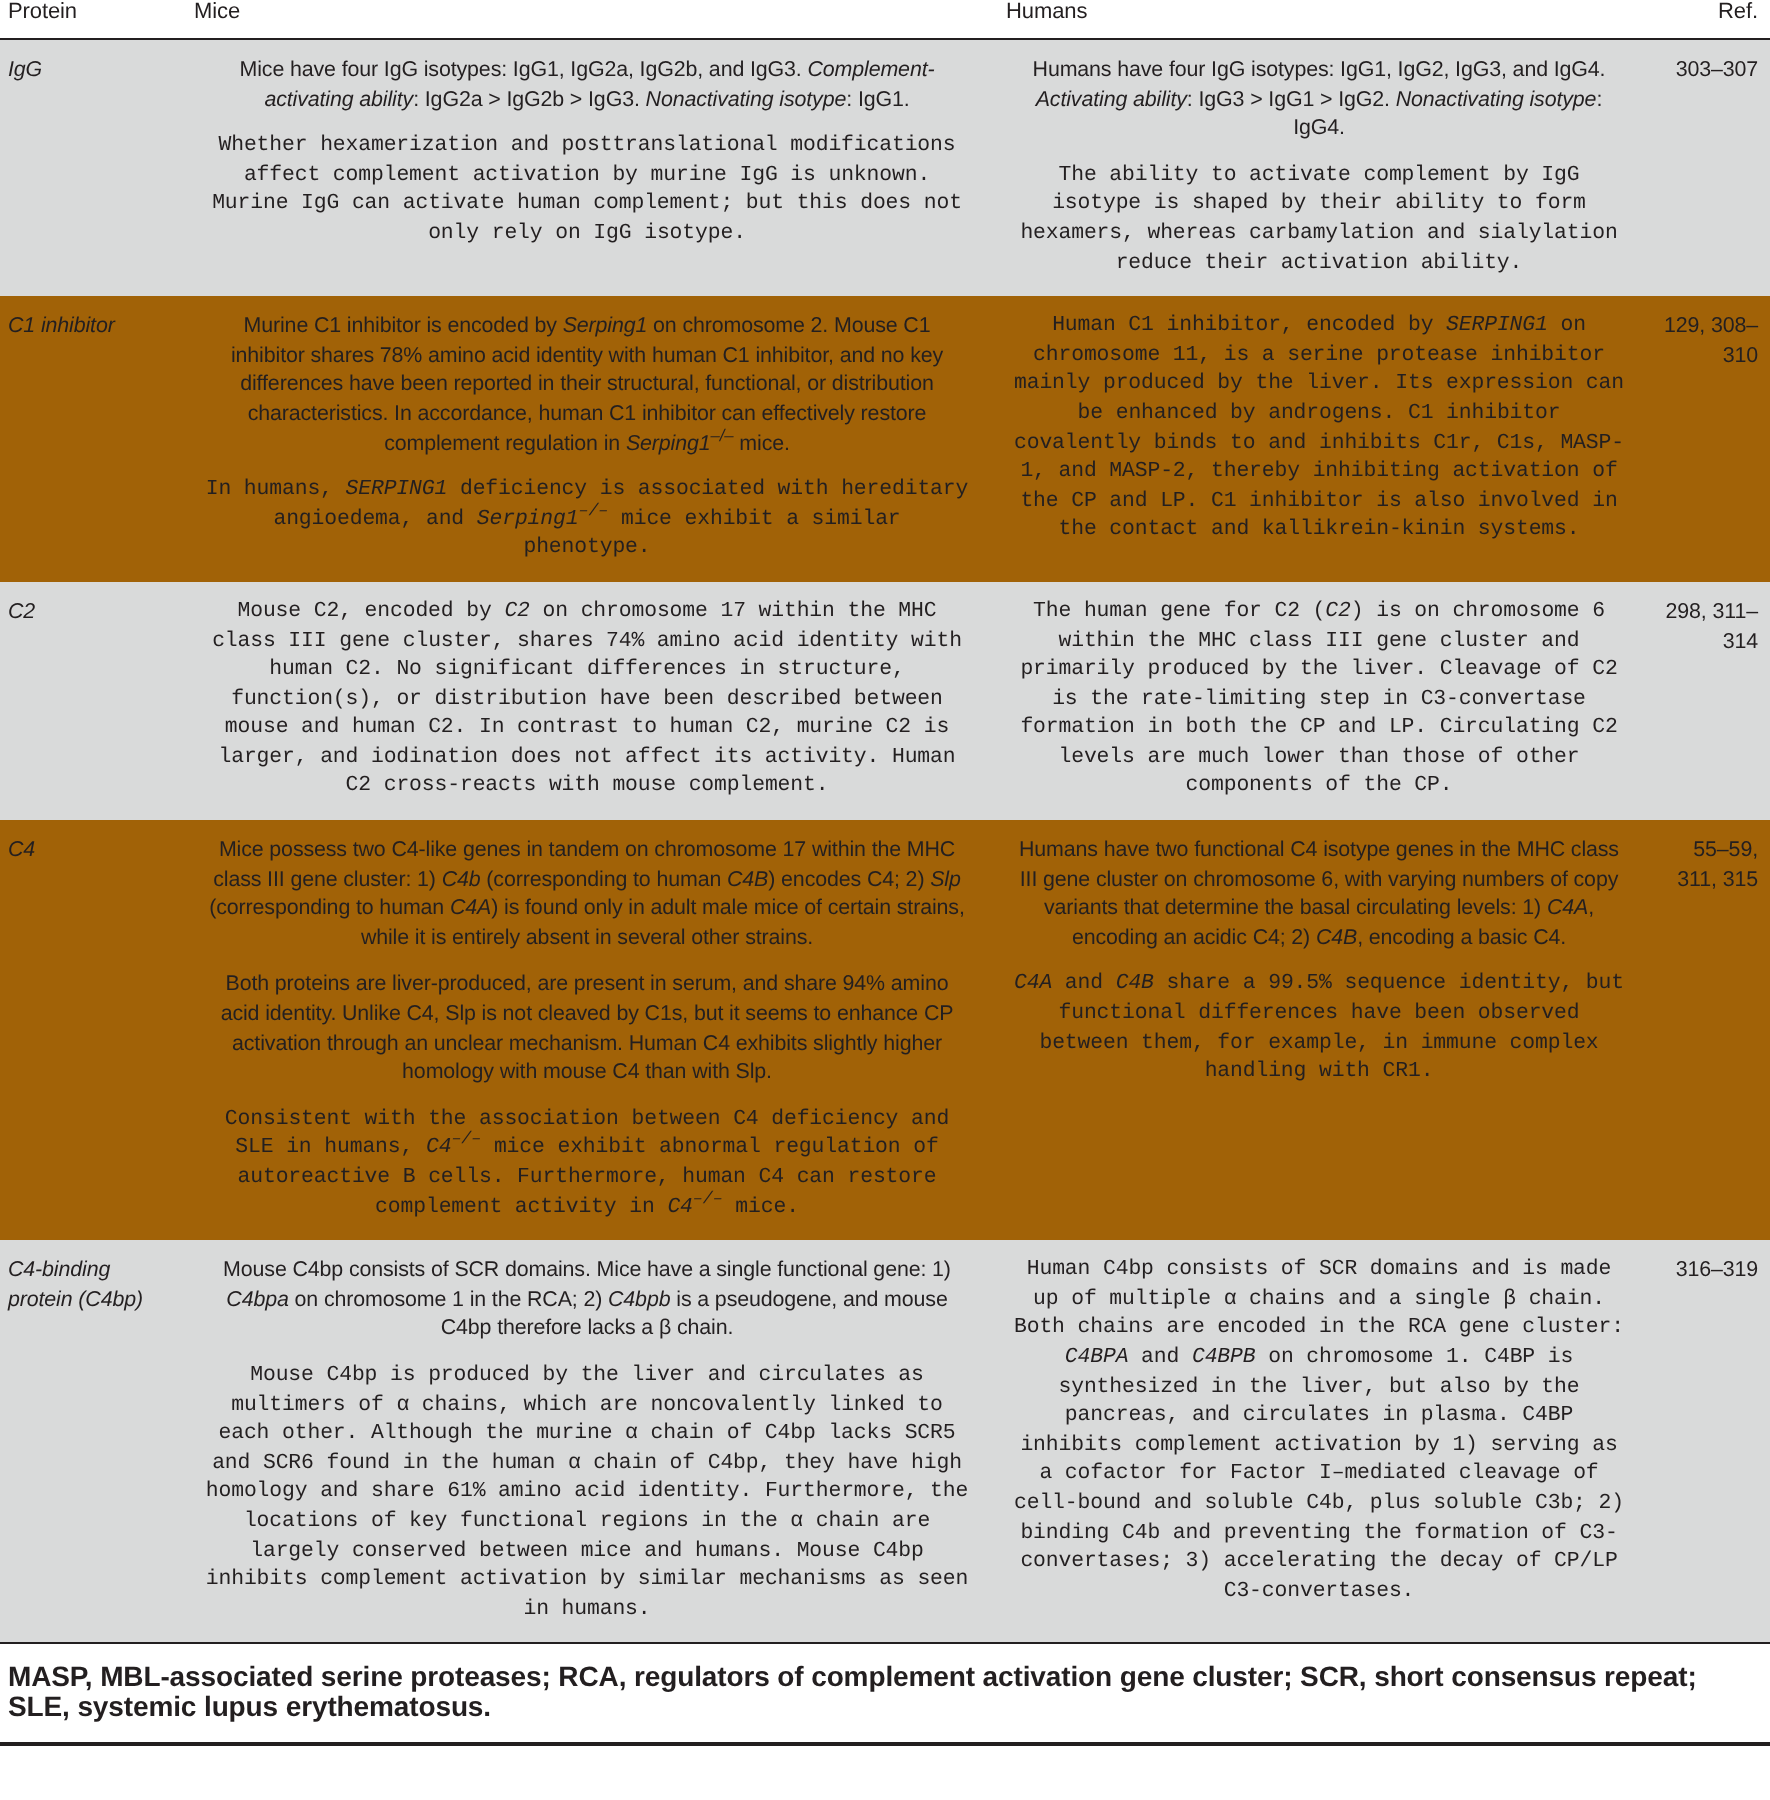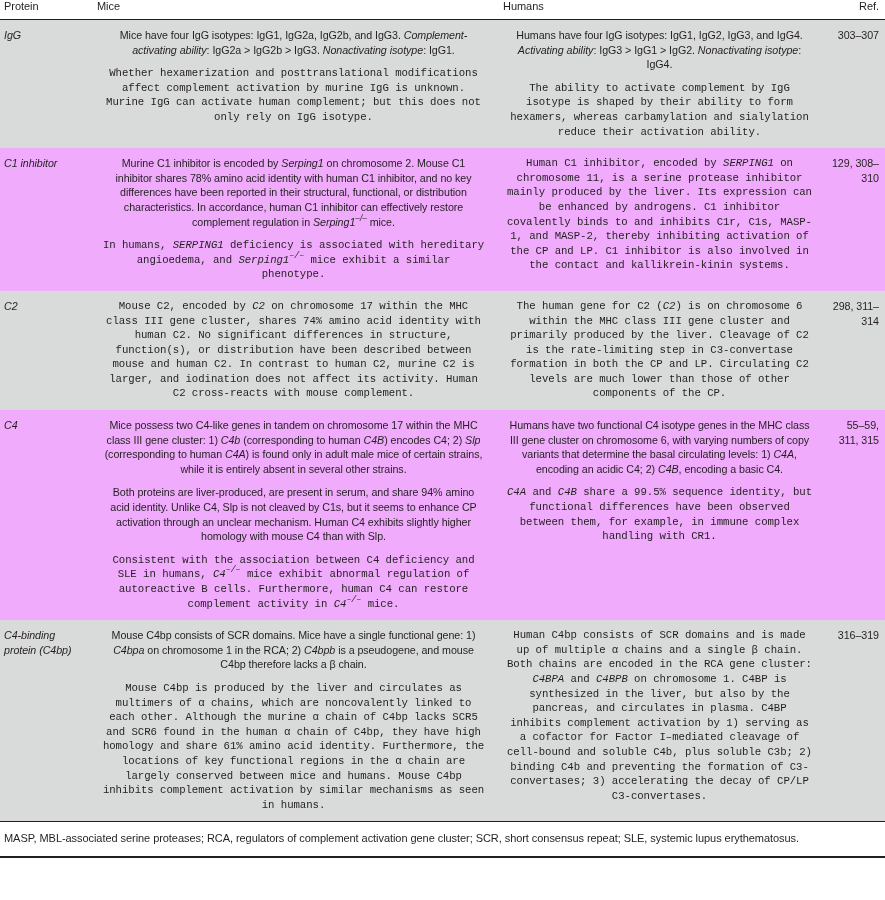--- a/index.html
+++ b/index.html
@@ -49,21 +49,21 @@
     text-align: left;
     vertical-align: bottom;
     padding: 0 4px 7px 4px;
     border-bottom: 1.2px solid #231f20;
     color: #231f20;
     letter-spacing: -0.05px;
   }
   thead th.ref-head { text-align: right; padding-right: 6px; }
 
   tbody tr.shaded td { background: #d9dada; }
-  tbody tr.plain  td { background: #f0abfc; }
+  tbody tr.plain  td { background: #a16207; }
 
   tbody td {
     font-size: 10.7px;
     line-height: 14.6px;
     vertical-align: top;
     padding: 8px 4px 9px 4px;
     letter-spacing: -0.06px;
     color: #231f20;
   }
   tbody td.protein { padding-left: 4px; font-style: italic; }
@@ -80,27 +80,28 @@
   em { font-style: italic; }
   sup.sign {
     font-size: 8.4px;
     vertical-align: super;
     line-height: 0;
     font-style: italic;
   }
 
   
   .footnote {
-    font-size: 11px;
+    font-size: 14px;
     line-height: 15px;
     padding: 9px 4px 10px 4px;
     border-top: 1.2px solid #231f20;
     border-bottom: 2.5px solid #231f20;
     letter-spacing: -0.06px;
     color: #231f20;
+    font-weight: bold;
   }
 </style>
 </head>
 <body>
 
 <div class="table-wrap">
 
 
   <table class="main">
     <colgroup>

